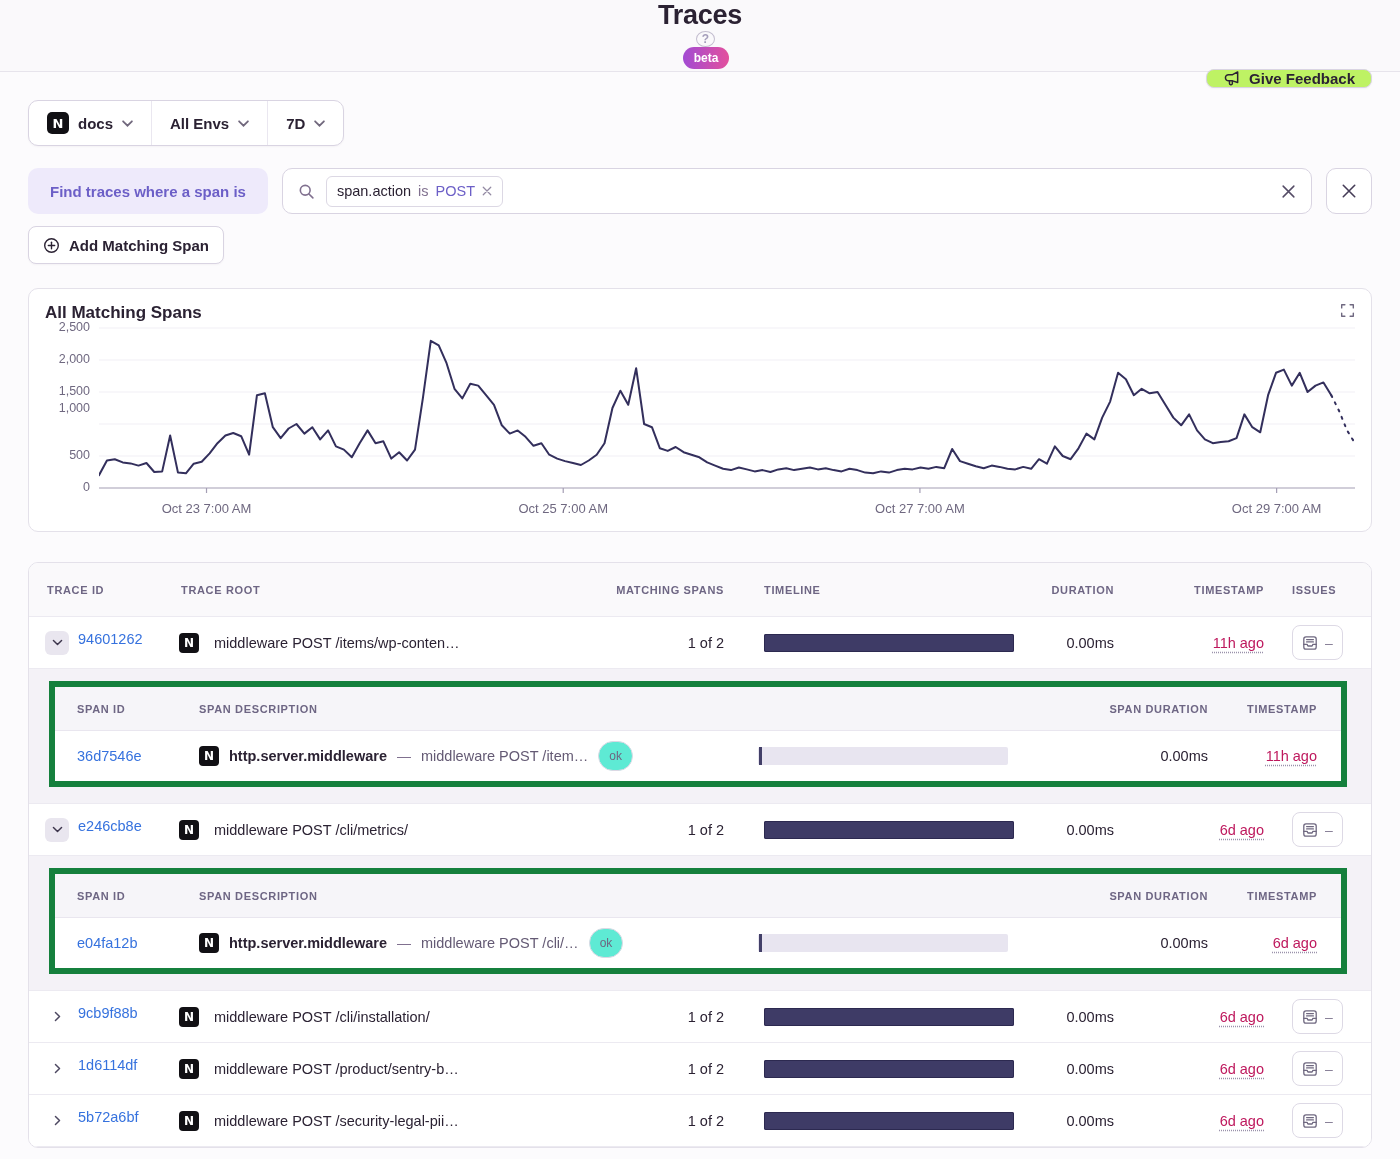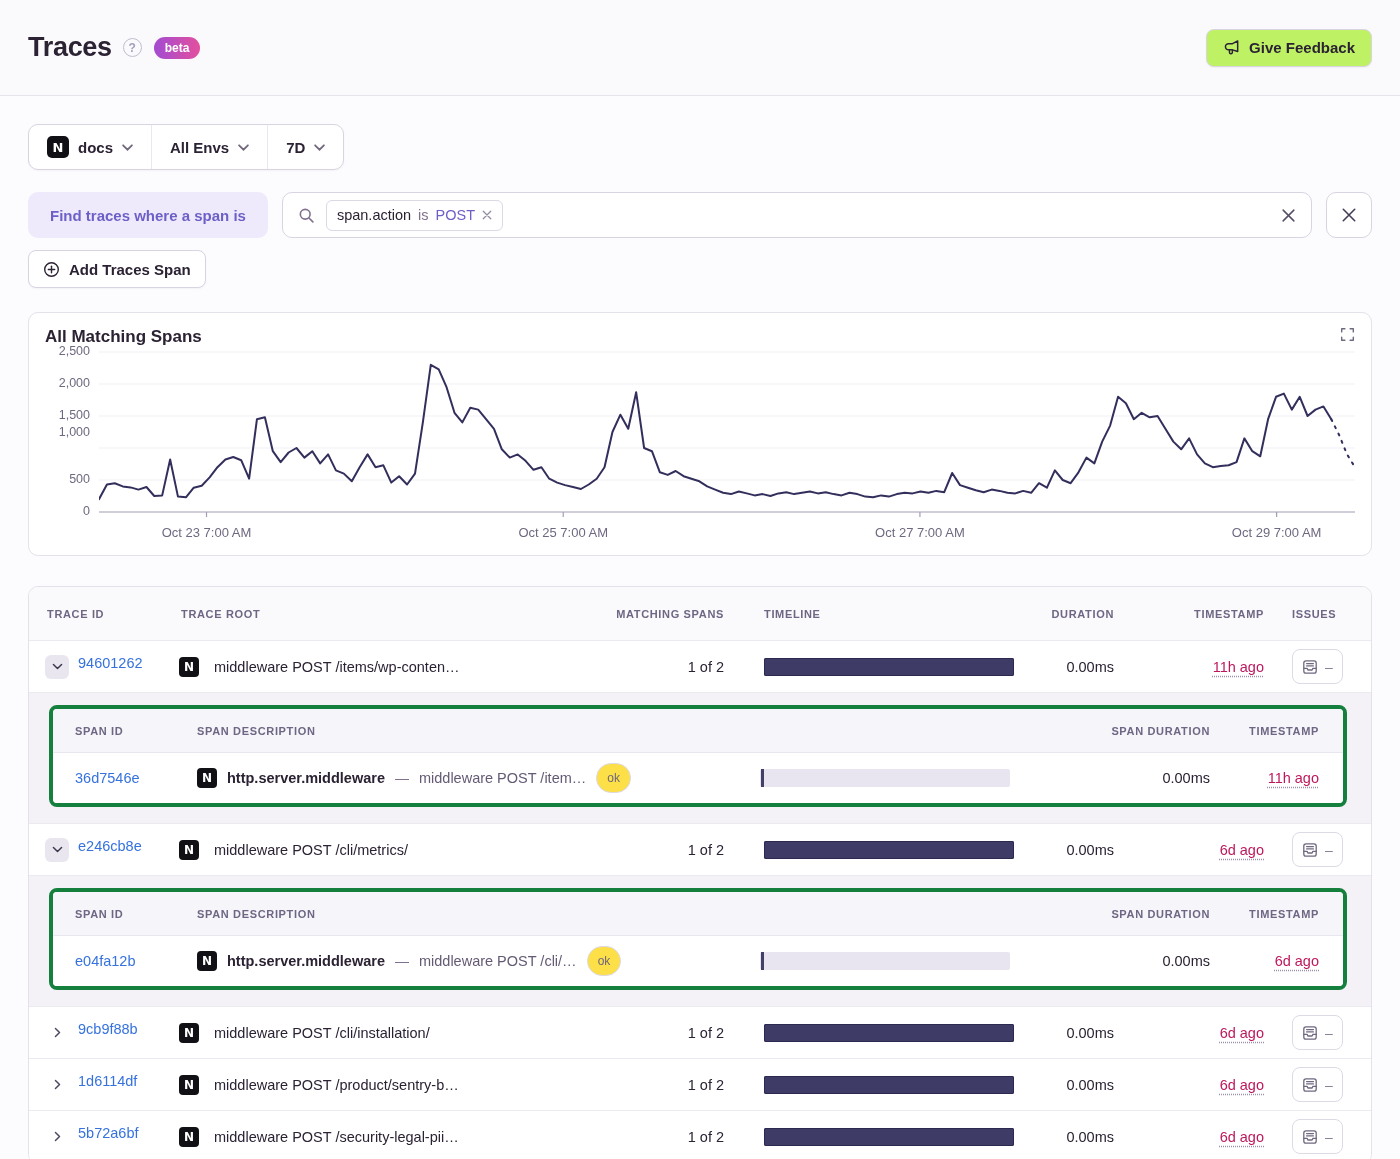--- a/index.html
+++ b/index.html
@@ -1,21 +1,21 @@
 <!DOCTYPE html>
 <html><head>
 <meta charset="utf-8">
 <style>
   * { margin:0; padding:0; box-sizing:border-box; }
   html,body { width:1400px; height:1159px; overflow:hidden; }
   body { font-family:"Liberation Sans", sans-serif; background:#fcfbfd; color:#2b2233; }
 
   
-  .app-header { height:96px; background:#faf9fb; border-bottom:1px solid #e7e4ec;
-    display:flex; align-items:center; padding:0 28px; }
+  .app-header { height:72px; background:#faf9fb; border-bottom:1px solid #e7e4ec;
+    display:flex; align-items:center; padding:0 28px;flex-direction:column; }
   .page-title { font-size:27px; font-weight:700; letter-spacing:-0.3px; }
   .help-circ { width:19px; height:19px; border:1.5px solid #c3bdcf; border-radius:50%;
     color:#a59ebb; font-size:12px; font-weight:700; display:inline-flex; align-items:center;
     justify-content:center; margin-left:11px; }
   .beta { margin-left:12px; padding:4px 11px; border-radius:20px; font-size:12px; font-weight:700;
     color:#fff; background:linear-gradient(90deg,#a24bd3,#e3509d); }
   .feedback-btn { margin-left:auto; height:38px; display:inline-flex; align-items:center; gap:9px;
     background:#bef264; border:1px solid #d9d4e2; border-radius:8px; padding:0 16px;
     font-size:15px; font-weight:700; color:#2b2233; box-shadow:0 1px 2px rgba(43,34,51,.04); cursor:pointer; }
   .icon { display:inline-flex; }
@@ -101,38 +101,38 @@
   .c6 { text-align:right; }
   .age { font-size:14.5px; color:#be185d; text-decoration:underline dotted #9a92ab;
     text-underline-offset:4px; cursor:pointer; }
   .c7 { padding-left:28px; }
   .issues-btn { display:inline-flex; align-items:center; gap:7px; height:35px; padding:0 9px;
     border:1px solid #ddd9e5; border-radius:8px; background:#fff; color:#6f6880; cursor:pointer; }
   .issues-btn .dash { font-size:14px; color:#8a8299; }
 
   
   .expanded { background:#f4f2f7; border-bottom:1px solid #eceaf1; padding:12px 24px 16px 20px; }
-  .spancard { background:#fff; border:4px solid #15803d; border-radius:8px; overflow:hidden; }
+  .spancard { background:#fff; border:6px solid #15803d; border-radius:0; overflow:hidden; }
   .sphead, .sprow { display:grid; grid-template-columns:122px minmax(0,1fr) 290px 200px 133px;
     align-items:center; }
   .sphead { height:44px; background:#f6f5f9; border-bottom:1px solid #e9e6ef;
     font-size:11px; font-weight:700; letter-spacing:.06em; color:#6e6684; }
   .sprow { height:50px; background:#fff; }
   .sc1 { padding-left:22px; }
   .sc2 { padding-left:22px; display:flex; align-items:center; gap:10px; min-width:0; padding-right:10px; }
   .sc3 { padding-left:40px; }
   .sc4 { text-align:right; font-size:14.5px; }
   .sc5 { text-align:right; padding-right:24px; }
   .sphead .sc4 { font-size:11px; }
   .op { font-weight:700; font-size:14.5px; white-space:nowrap; }
   .sep { color:#80708f; font-size:14px; }
   .desc { color:#645a74; font-size:14.5px; white-space:nowrap; overflow:hidden; text-overflow:ellipsis;
     max-width:215px; }
   .okpill { display:inline-flex; align-items:center; height:30px; padding:12px 10px; border-radius:20px;
-    background:#fde047; border:1px solid #dcd8e4; color:#6e6580; font-size:12px; flex:none; }
+    background:#5eead4; border:1px solid #dcd8e4; color:#6e6580; font-size:12px; flex:none; }
   .track { width:250px; height:18px; background:#e8e5f0; border-radius:2px; position:relative; }
   .tickbar { position:absolute; left:1px; top:0; width:3px; height:18px; background:#423f68; }
 </style>
 </head>
 <body>
 
 <div class="app-header">
   <span class="page-title">Traces</span>
   <span class="help-circ">?</span>
   <span class="beta">beta</span>
@@ -215,21 +215,21 @@
   </div>
 
   <button class="add-span-btn">
     <span class="icon">
       <svg width="17" height="17" viewBox="0 0 16 16" fill="none" stroke="#2b2233" stroke-width="1.3" stroke-linecap="round">
           <circle cx="8" cy="8" r="6.4"></circle>
           <line x1="8" y1="5" x2="8" y2="11"></line>
           <line x1="5" y1="8" x2="11" y2="8"></line>
         </svg>
     </span>
-    <span>Add Traces Span</span>
+    <span>Add Matching Span</span>
   </button>
 
   
   <div class="chart-panel">
     <div class="chart-head">
       <span class="chart-title">All Matching Spans</span>
       <span class="expand-btn icon">
         <svg width="15" height="15" viewBox="0 0 16 16" fill="none" stroke="#6f6880" stroke-width="1.5" stroke-linecap="round" stroke-linejoin="round">
           <path d="M1.8 5.2V1.8h3.4M10.8 1.8h3.4v3.4M14.2 10.8v3.4h-3.4M5.2 14.2H1.8v-3.4"></path>
         </svg>

